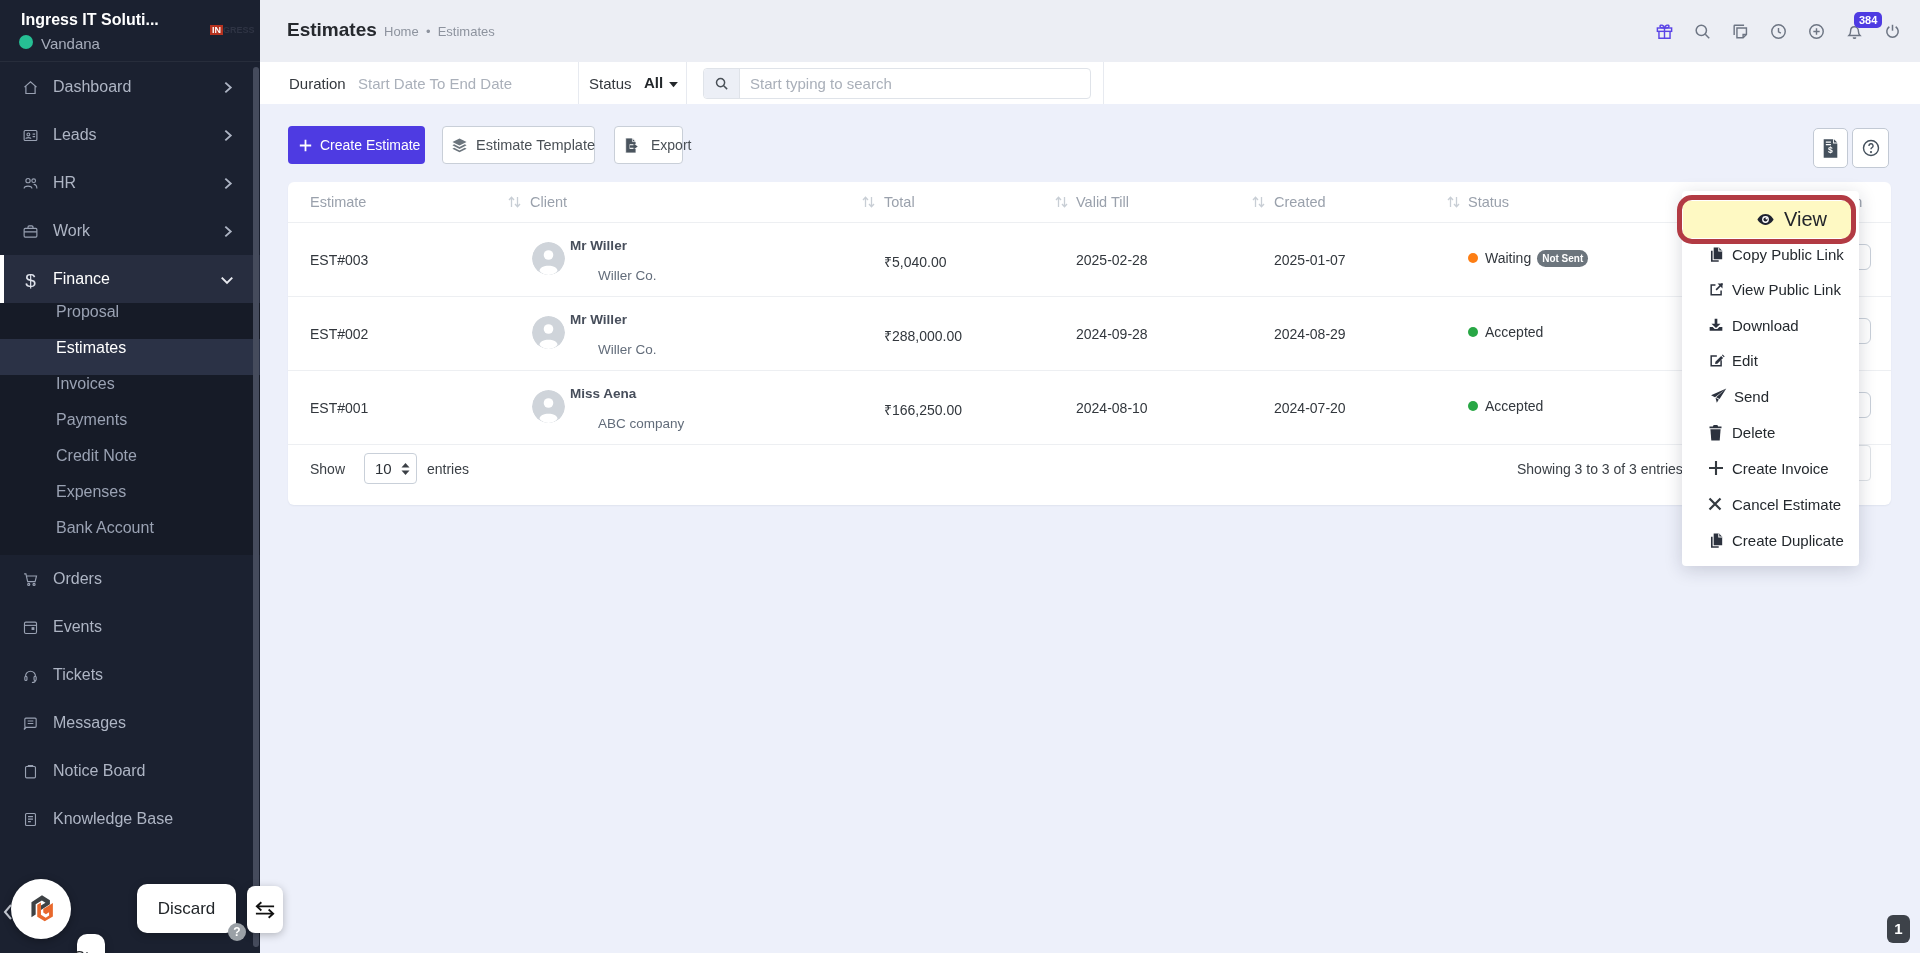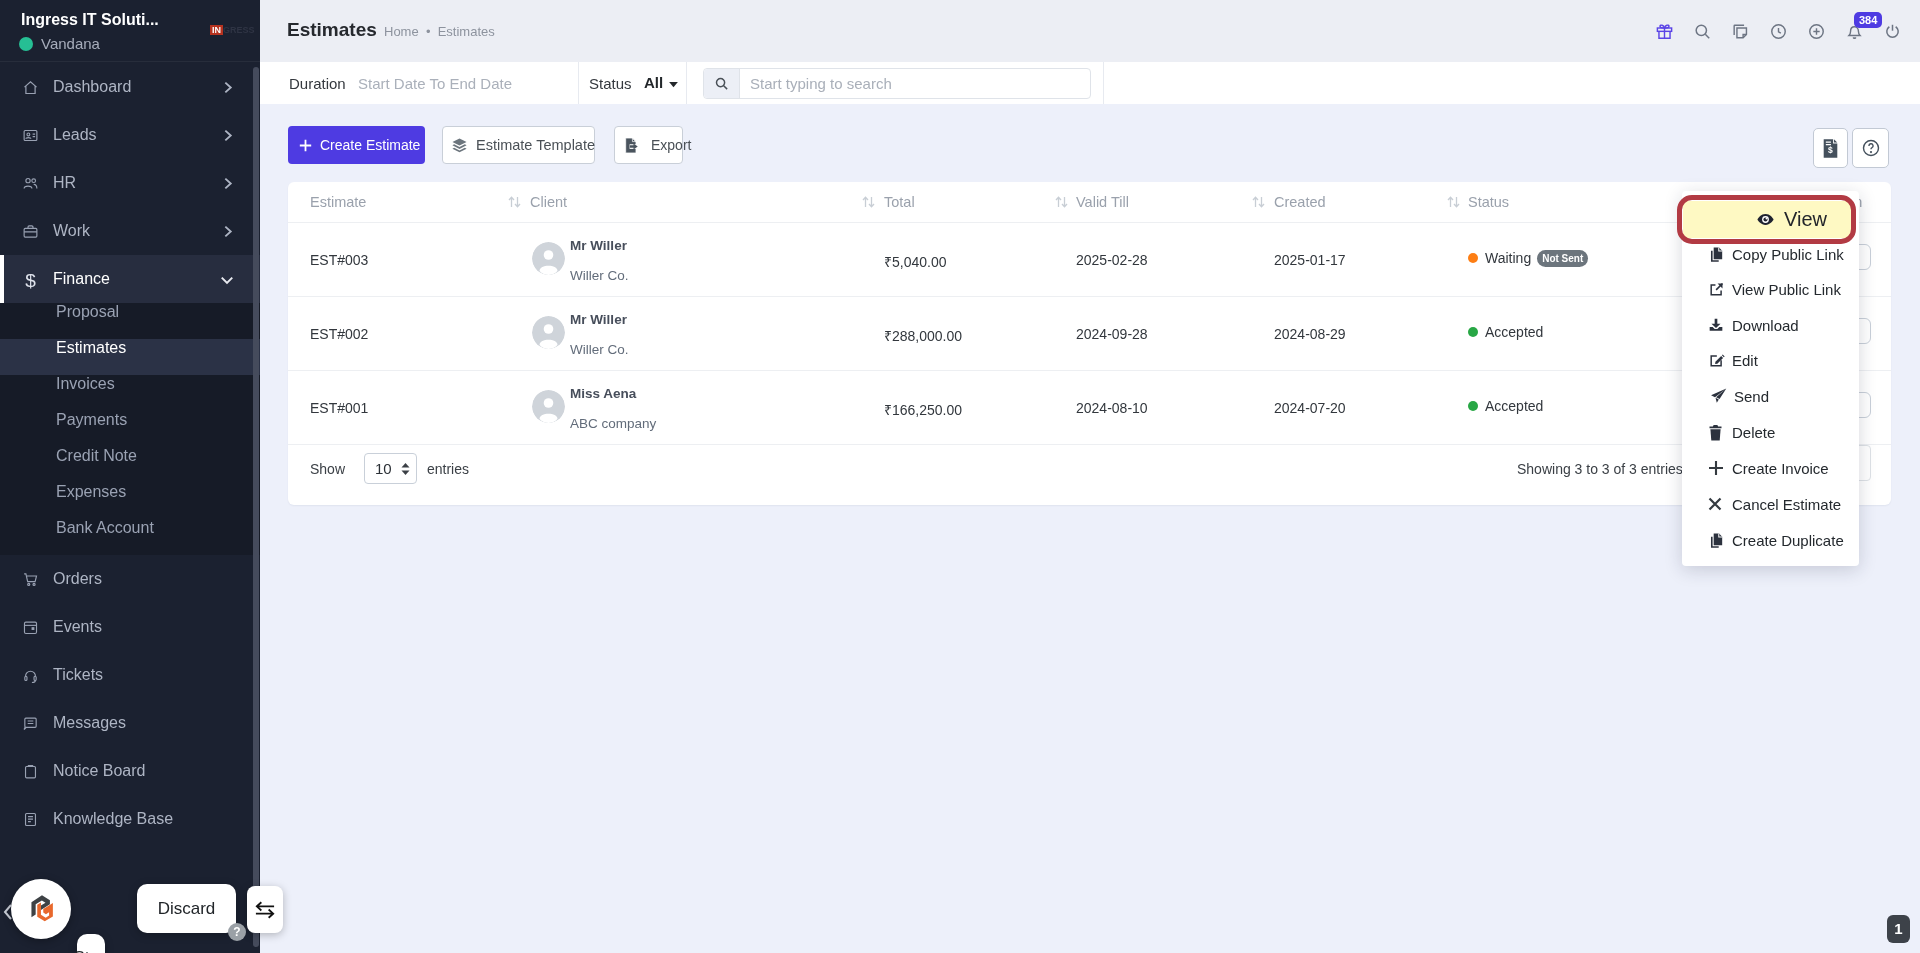--- a/index.html
+++ b/index.html
@@ -3,21 +3,21 @@
 <meta charset="utf-8">
 <style>
 * { margin:0; padding:0; box-sizing:border-box; }
 html,body { width:1920px; height:953px; overflow:hidden; }
 body { font-family:"Liberation Sans",sans-serif; background:#edf0fa; position:relative; }
 .abs { position:absolute; }
 
 #sidebar { position:absolute; left:0; top:0; width:260px; height:953px; background:#1b2130; overflow:hidden; }
 #sb-head { position:absolute; left:0; top:0; width:260px; height:62px; border-bottom:1px solid #272d3b; }
 #sb-title { position:absolute; left:21px; top:11px; color:#fff; font-size:16px; font-weight:bold; letter-spacing:0; }
-#sb-user { position:absolute; left:19px; top:35px; display:flex; align-items:center; }
+#sb-user { position:absolute; left:19px; top:35px; display:flex; align-items:flex-start; }
 #sb-user .dot { width:14px; height:14px; border-radius:50%; background:#26bf94; margin-right:8px; }
 #sb-user .nm { color:#a7adbb; font-size:15px; }
 #sb-logo { position:absolute; left:210px; top:23px; font-size:11px; font-weight:bold; }
 #sb-logo .r { color:#c0392b; background:#b6321f; color:#fff; padding:0 2px; font-size:9px;}
 #sb-logo .g { color:#2f3444; font-size:9px; }
 #menu { position:absolute; left:0; top:63px; width:260px; }
 .mi { height:48px; display:flex; align-items:center; position:relative; }
 .mi .ic { width:17px; height:17px; margin-left:22px; flex:none; }
 .mi .tx { color:#aeb5c4; font-size:16px; margin-left:14px; white-space:nowrap; }
 .mi .ch { position:absolute; right:26px; top:50%; margin-top:-6px; }
@@ -50,21 +50,21 @@
 #b-templ { left:442px; top:126px; width:153px; background:#fff; border:1px solid #c9cfd8; color:#4a5056; }
 #b-export { left:614px; top:126px; width:69px; font-size:14px; background:#fff; border:1px solid #c9cfd8; color:#4a5056; }
 .sqbtn { position:absolute; top:128px; height:40px; background:#fff; border:1px solid #c2c9d4; border-radius:5px; display:flex; align-items:center; justify-content:center; }
 
 #card { position:absolute; left:288px; top:182px; width:1603px; height:323px; background:#fff; border-radius:6px; box-shadow:0 1px 2px rgba(20,30,60,.06); }
 .th { position:absolute; top:0; height:40px; line-height:40px; font-size:14.5px; color:#9aa1ac; }
 .sorti { position:absolute; top:13px; }
 .rowline { position:absolute; left:0; width:1603px; height:1px; background:#edeff2; }
 .cell { position:absolute; font-size:14px; color:#32373d; }
 .cname { font-size:13.5px; color:#474e5b; font-weight:bold; }
-.csub { font-size:13.5px; color:#626c7a; }
+.csub { font-size:13.5px; color:#626c7a;margin-left:28px; }
 .avatar { position:absolute; width:33px; height:33px; border-radius:50%; overflow:hidden; }
 .sdot { display:inline-block; width:10px; height:10px; border-radius:50%; margin-right:7px; }
 .badge-ns { display:inline-block; background:#6c757d; color:#fff; font-size:10px; font-weight:bold; padding:3px 5px; border-radius:9px; margin-left:6px; position:relative; top:-1px; }
 .actbtn { position:absolute; left:1550px; width:33px; height:26px; border:1px solid #c9d0d9; border-radius:6px; background:#fff; display:flex; align-items:center; justify-content:center; }
 
 #ddown { position:absolute; left:1682px; top:191px; width:177px; height:375px; background:#fff; border-radius:4px; box-shadow:0 4px 18px rgba(30,35,60,.18); }
 .dd-item { position:absolute; left:0; width:177px; height:36px; display:flex; align-items:center; font-size:15px; color:#24292e; }
 .dd-item .dic { width:17px; margin-left:26px; margin-right:7px; flex:none; display:flex; }
 #dd-view { position:absolute; left:1px; top:10px; width:168px; height:37px; background:#fef9c3; border-radius:4px; display:flex; align-items:center; color:#23262b; font-size:20px;padding-left:48px; }
 #red-ring { position:absolute; left:-6px; top:-6px; width:179px; height:49px; border:5px solid #b23a43; border-radius:15px; }
@@ -339,21 +339,21 @@
   <div class="cell" style="left:22px;top:70px">EST#003</div>
   <div class="avatar" style="left:244px;top:60px"><svg width="33" height="33" viewBox="0 0 33 33">
         <circle cx="16.5" cy="16.5" r="16.5" fill="#cfd4da"></circle>
         <circle cx="16.5" cy="13" r="4.8" fill="#fff"></circle>
         <path d="M7.5 29 c0-7 18-7 18 0 c-2.4 2.6-5.7 4-9 4 c-3.3 0-6.6-1.4-9-4 z" fill="#fff"></path>
       </svg></div>
   <div class="cname" style="position:absolute;left:282px;top:56px">Mr Willer</div>
   <div class="csub" style="position:absolute;left:282px;top:86px">Willer Co.</div>
   <div class="cell" style="left:596px;top:70px">₹5,040.00</div>
   <div class="cell" style="left:788px;top:70px">2025-02-28</div>
-  <div class="cell" style="left:986px;top:70px">2025-01-17</div>
+  <div class="cell" style="left:986px;top:70px">2025-01-07</div>
   <div class="cell" style="left:1180px;top:68px"><span class="sdot" style="background:#fd7e14"></span>Waiting<span class="badge-ns">Not Sent</span></div>
   <div class="actbtn" style="top:62px">
       <svg width="10" height="14" viewBox="0 0 10 14">
         <g fill="#5b6a90">
           <circle cx="2.5" cy="2" r="1.2"></circle>
           <circle cx="7.5" cy="2" r="1.2"></circle>
           <circle cx="2.5" cy="7" r="1.2"></circle>
           <circle cx="7.5" cy="7" r="1.2"></circle>
           <circle cx="2.5" cy="12" r="1.2"></circle>
           <circle cx="7.5" cy="12" r="1.2"></circle>

